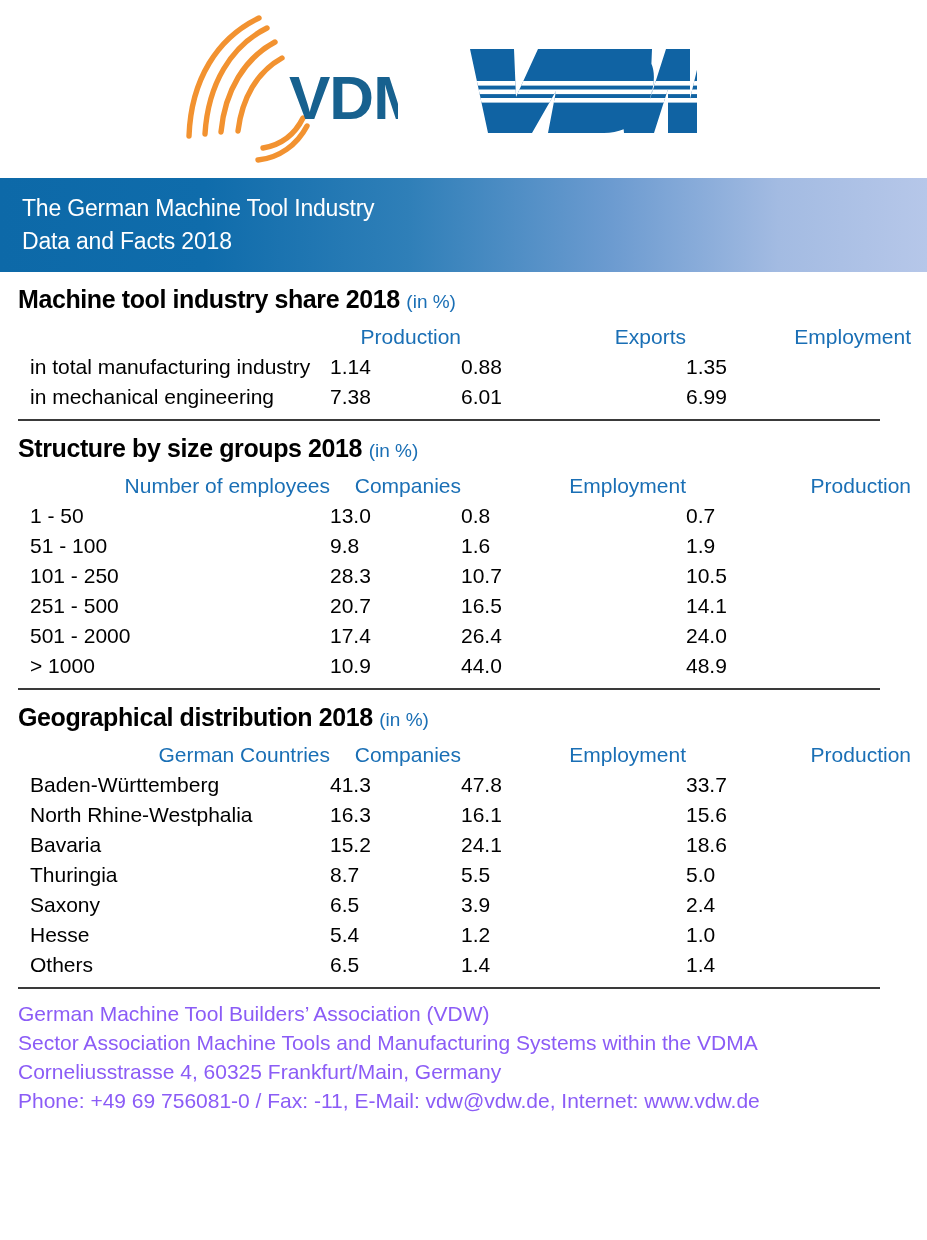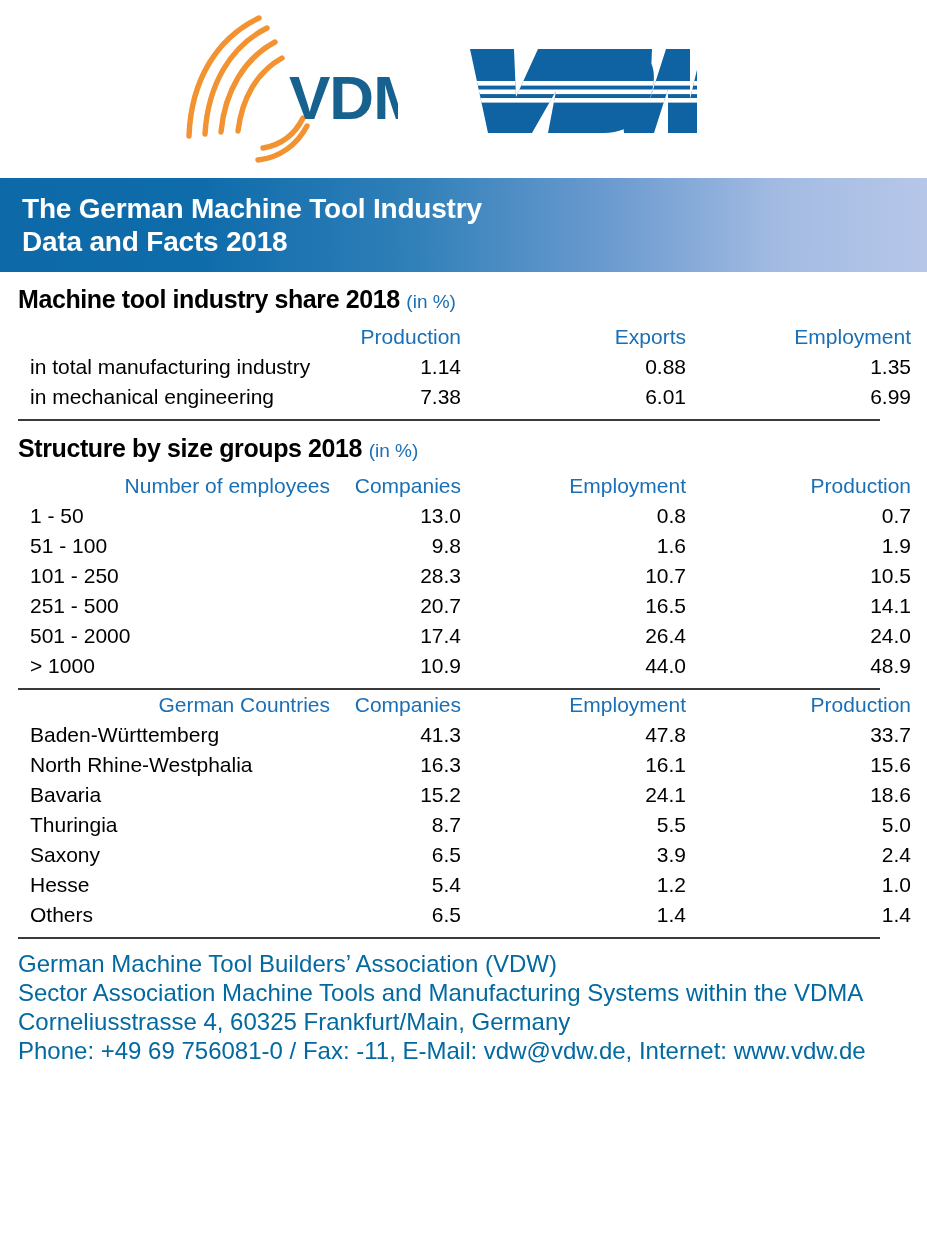--- a/index.html
+++ b/index.html
@@ -47,22 +47,22 @@
                 #0f6cab 22%,
                 #2f7fb8 44%,
                 #6c9bd0 66%,
                 #a3bbe2 84%,
                 #b6c7e9 100%);
     padding: 14px 0 0 22px;
     box-sizing: border-box;
   }
   .title-line {
     color: #ffffff;
-    font-size: 28px;
-    font-weight: bold;
+    font-size: 23px;
+    font-weight: normal;
     line-height: 33px;
     letter-spacing: -0.2px;
     white-space: nowrap;
   }
 
   
   .content {
     padding: 0 47px 0 18px;
   }
 
@@ -98,21 +98,20 @@
     font-weight: normal;
     white-space: nowrap;
   }
   table.data th {
     color: #1a6fb5;
     text-align: right;
   }
   table.data th.lbl { text-align: right; }
   table.data td {
     color: #000000;
-    text-align: right;
   }
   table.data td.lbl { text-align: left; }
 
   col.c-label { width: 300px; }
 
   
   col.c-num1 { width: 131px; }
   col.c-num2 { width: 225px; }
   col.c-num3 { width: 225px; }
 
@@ -121,22 +120,22 @@
     border-top: 2px solid #3a3a3a;
     margin: 7px 0 0 0;
     height: 0;
   }
 
   
   .footer {
     padding-top: 10px;
   }
   .footer-line {
-    color: #0369a1;
-    font-size: 24px;
+    color: #8b5cf6;
+    font-size: 21px;
     line-height: 29px;
     white-space: nowrap;
   }
 </style>
 </head>
 <body>
 
 <div class="logo-bar">
 
   <div class="vdma-logo">
@@ -279,20 +278,24 @@
           <td>10.9</td>
           <td>44.0</td>
           <td>48.9</td>
         </tr>
       </tbody>
     </table>
     <hr class="rule">
   </div>
 
   <div class="section">
+    <h2 class="section-title">
+      <span>Geographical distribution 2018</span>
+      <span class="unit">(in %)</span>
+    </h2>
     <table class="data">
       <colgroup>
         <col class="c-label">
           <col class="c-num1">
           <col class="c-num2">
           <col class="c-num3">
       </colgroup>
       <thead>
         <tr>
           <th class="lbl">German Countries</th>

